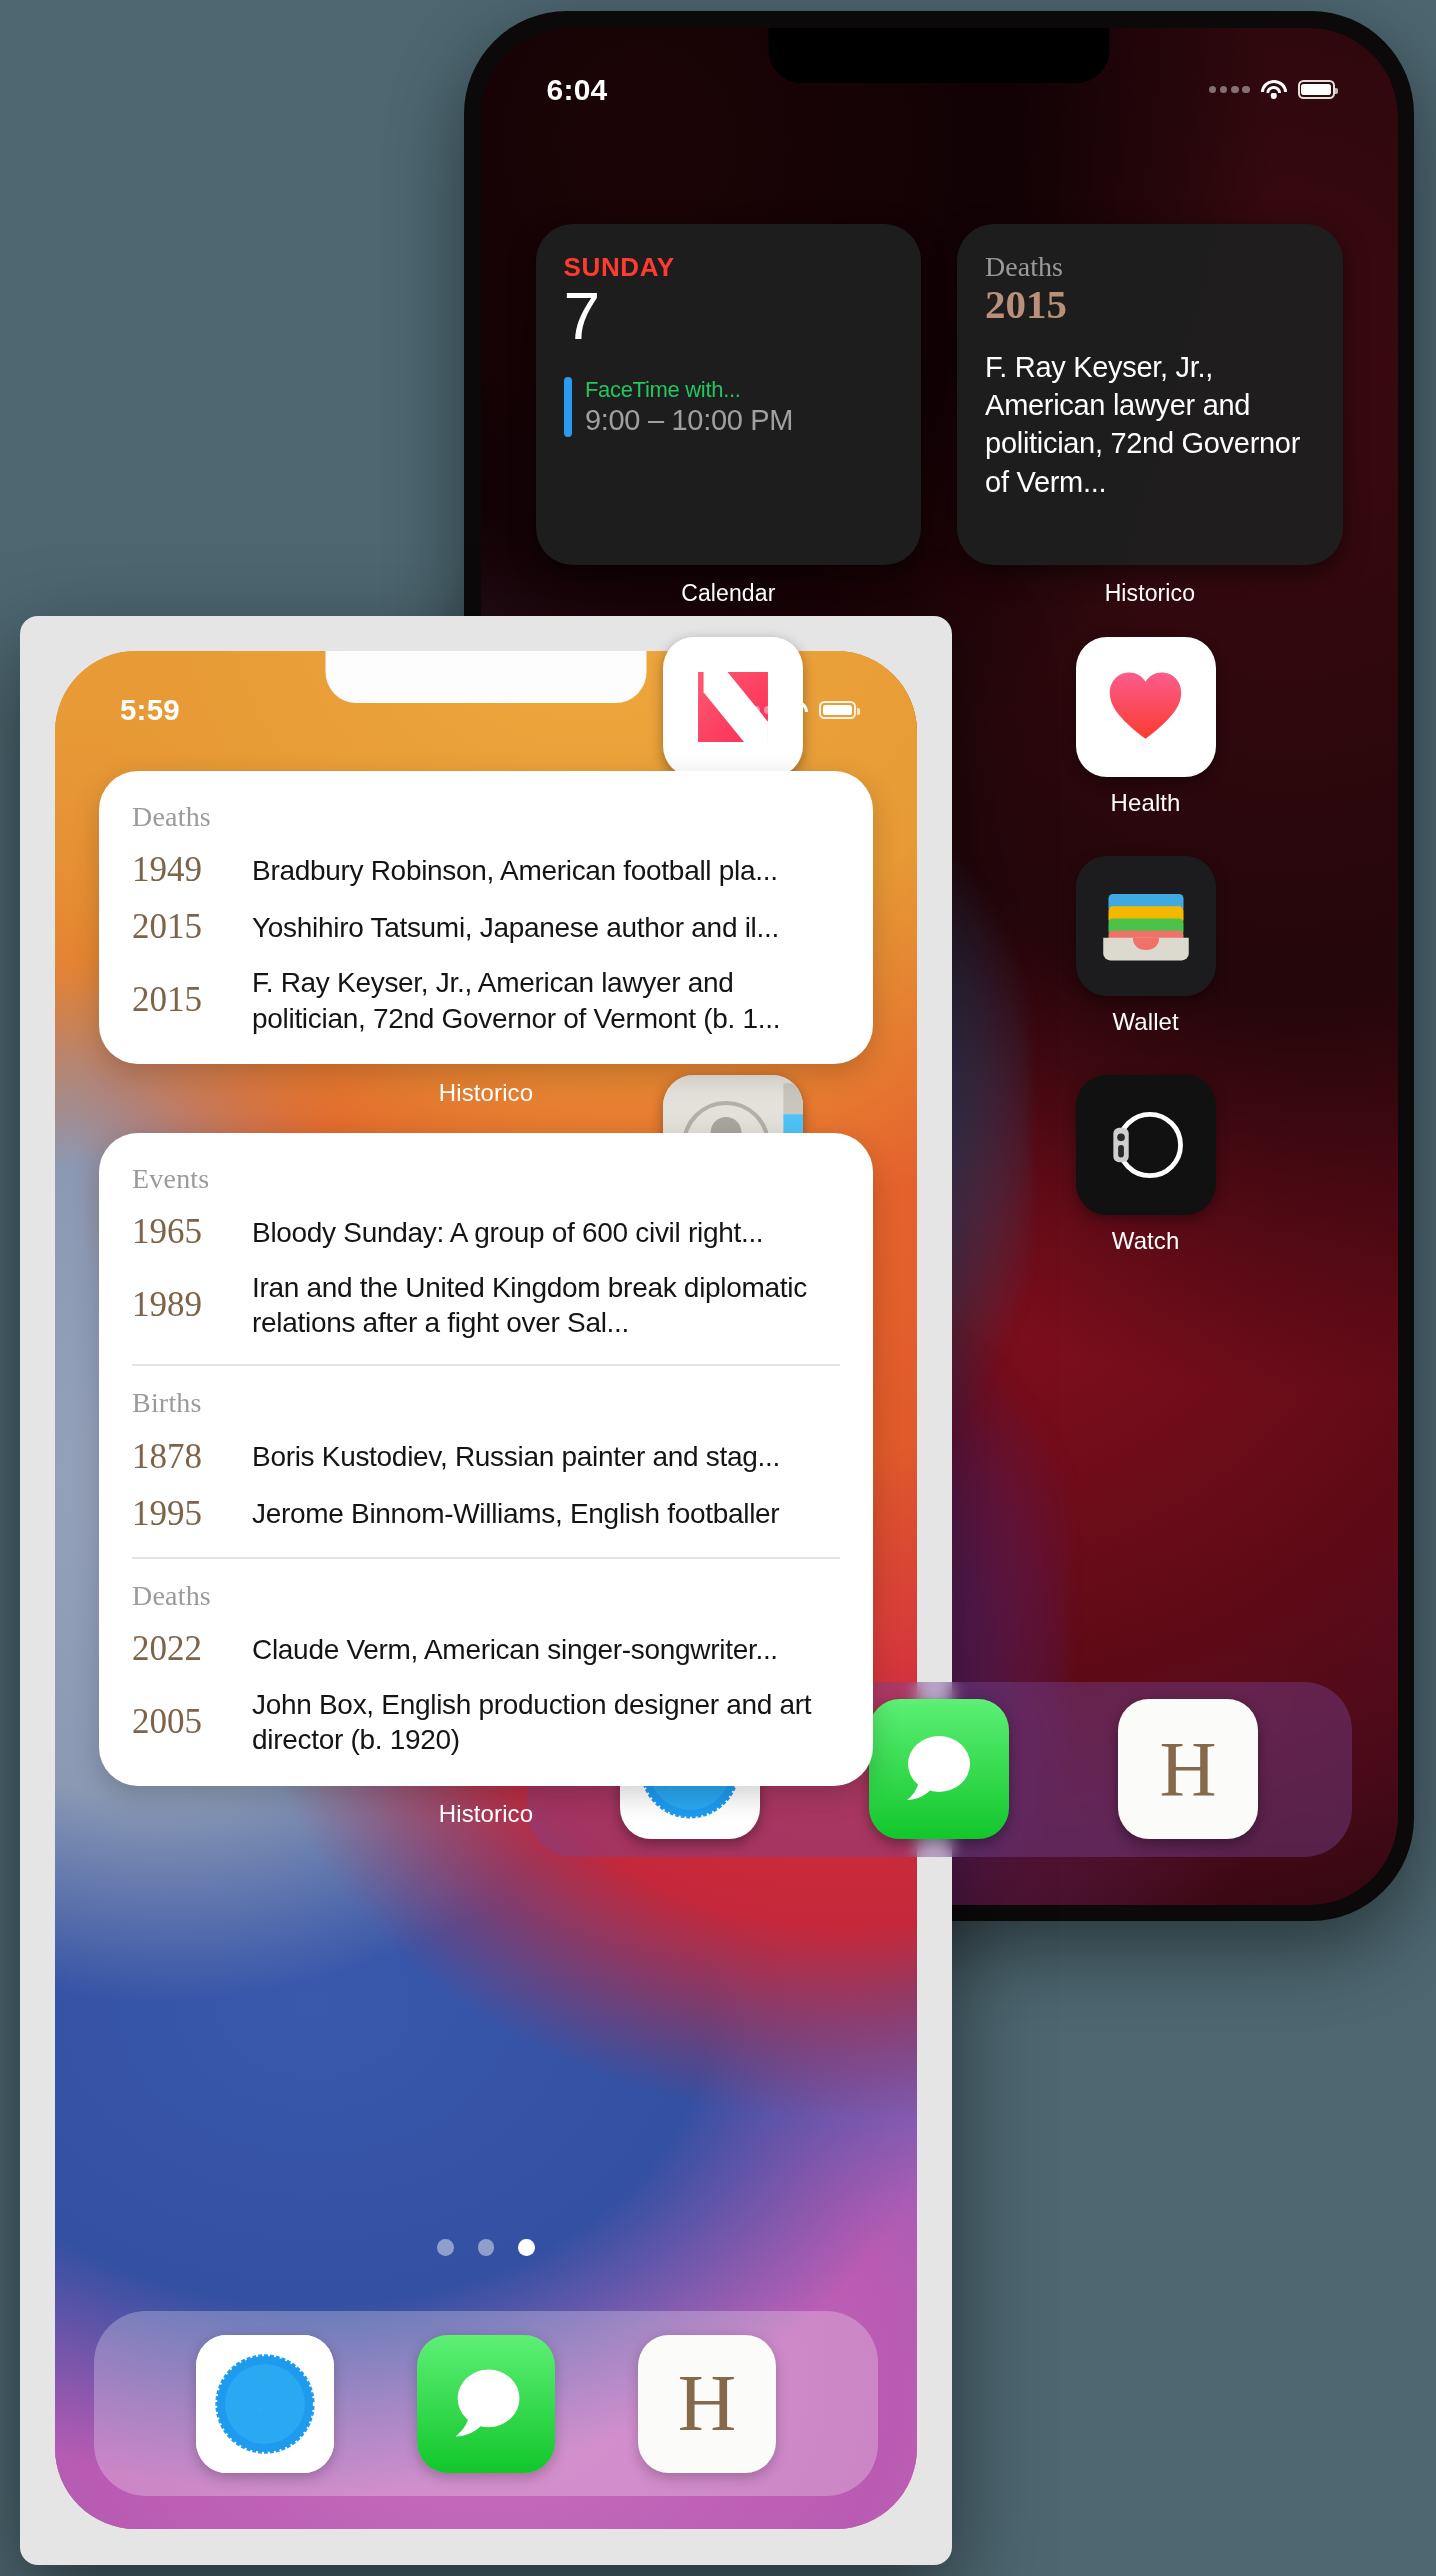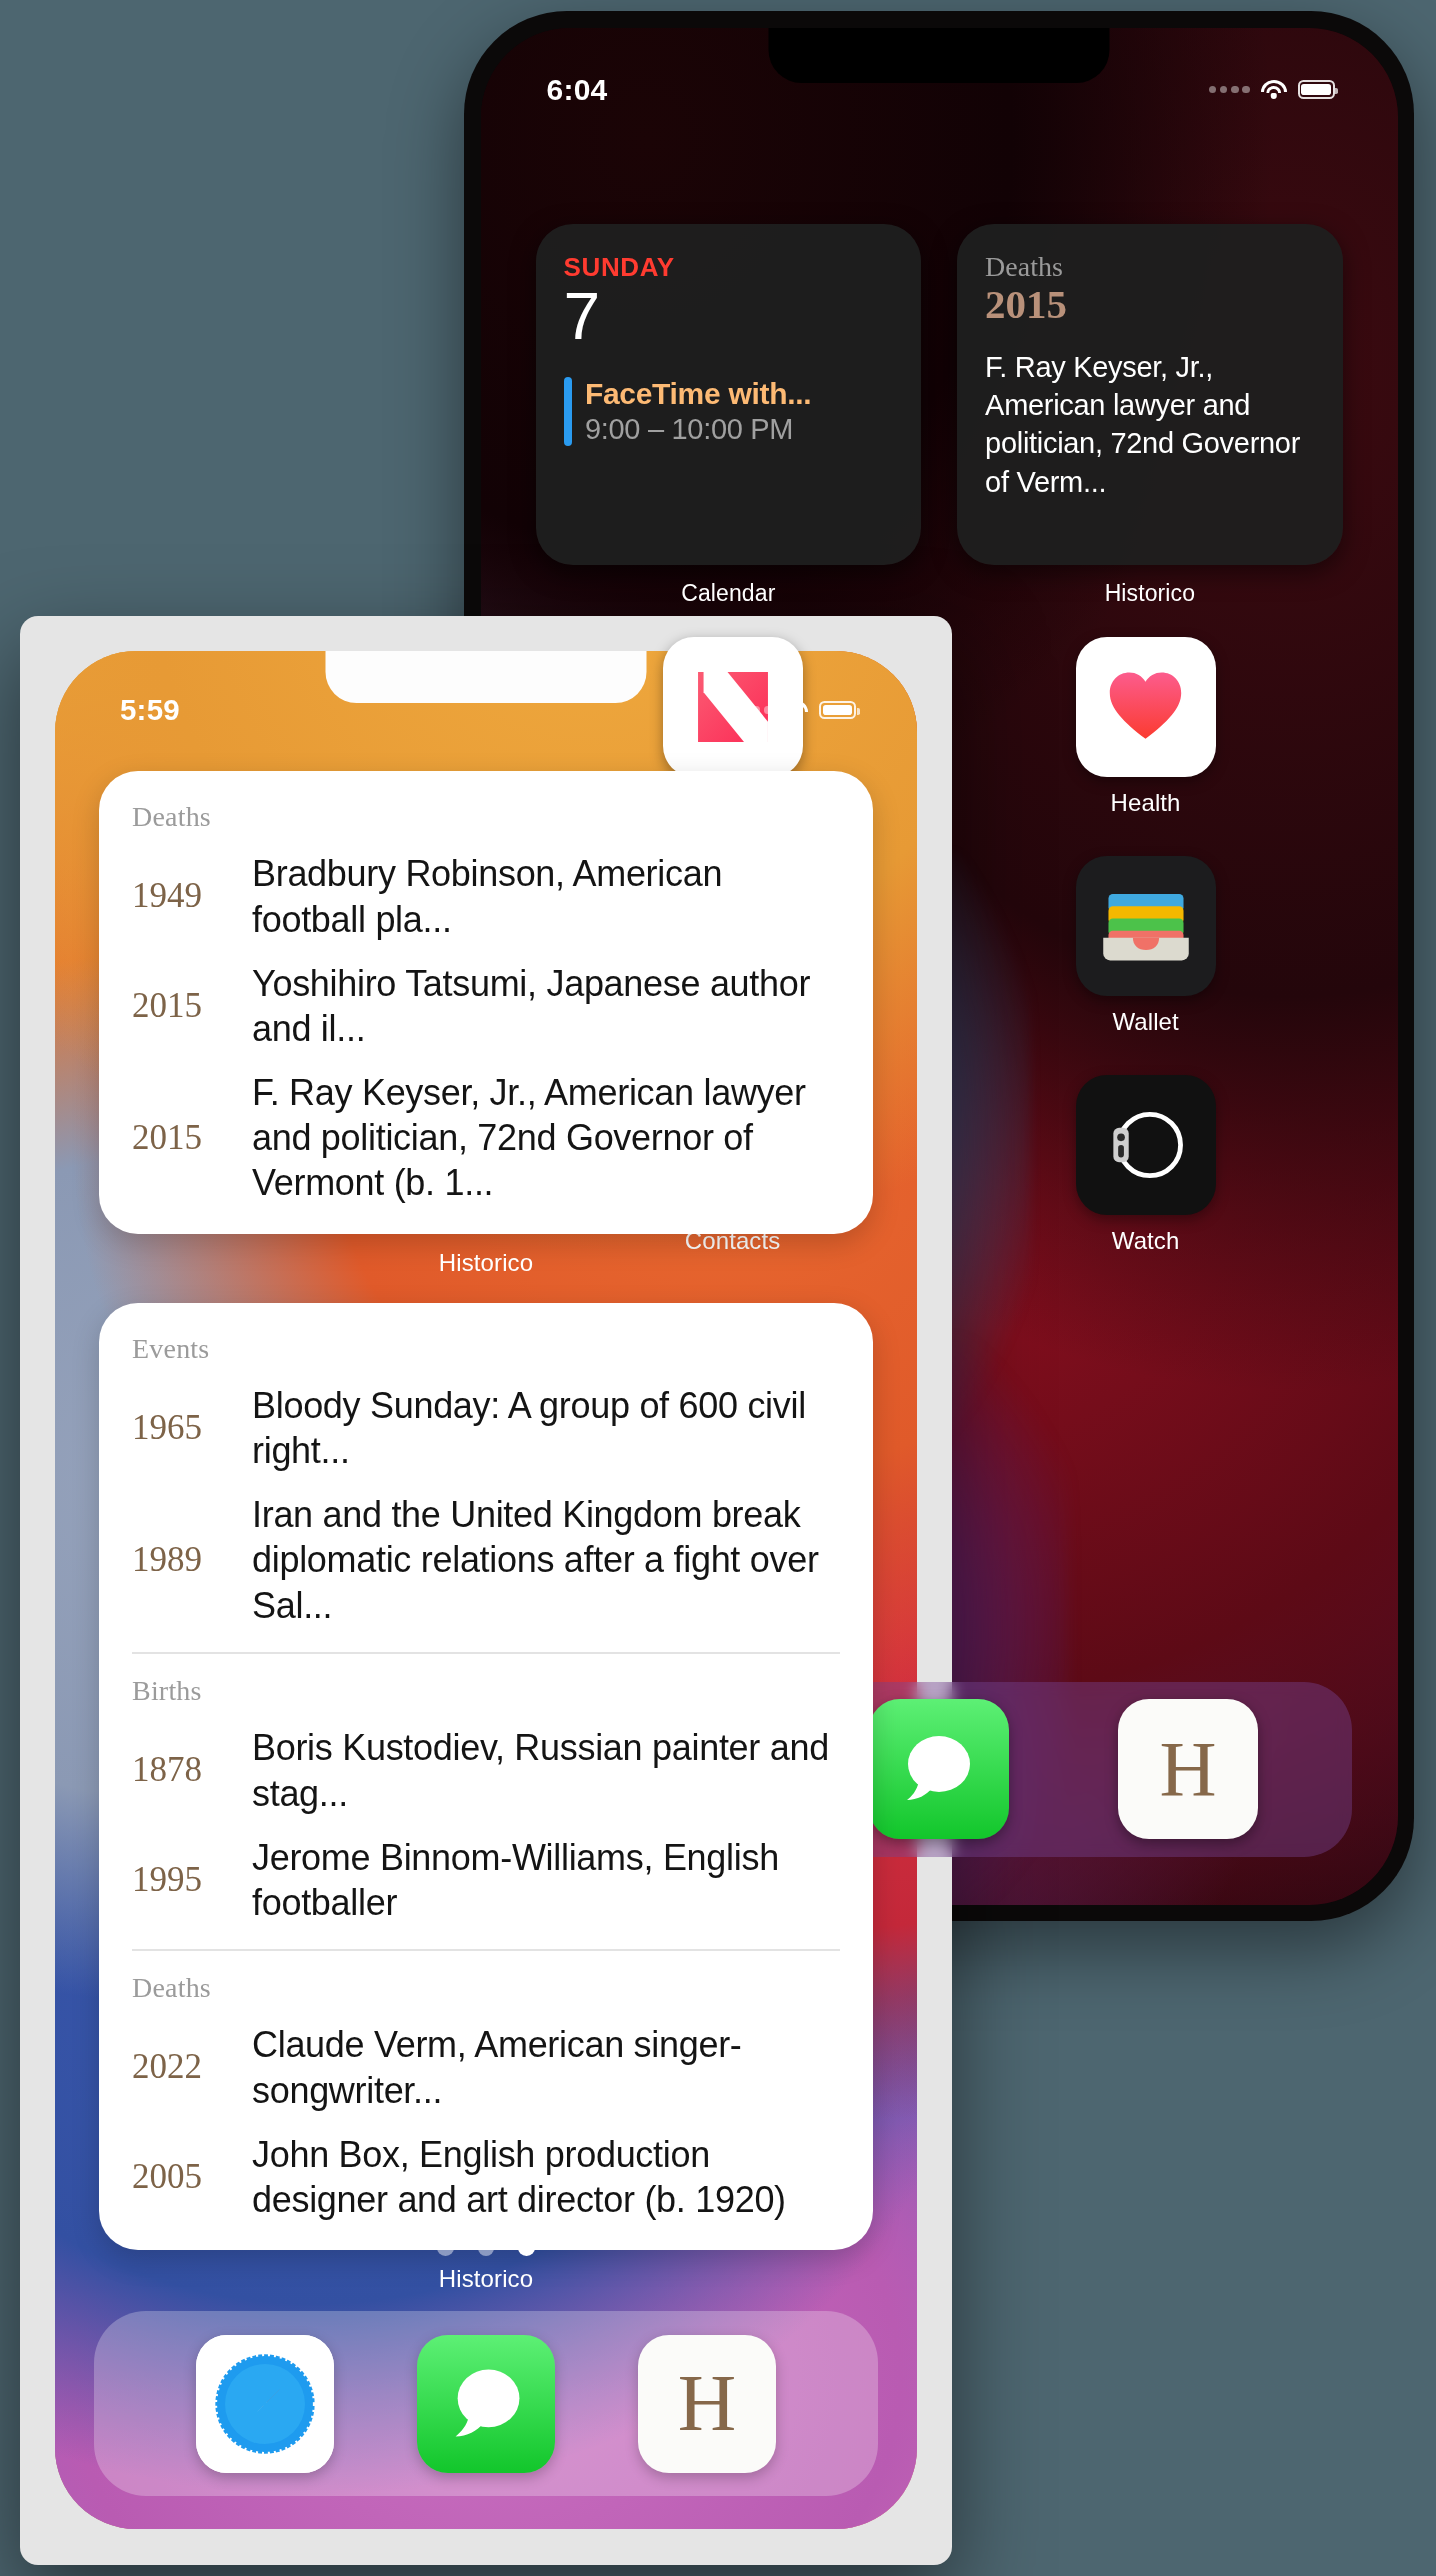--- a/index.html
+++ b/index.html
@@ -88,21 +88,21 @@
     width: 100%; height: 341px;
     background: rgba(30,30,30,.96);
     border-radius: 37px; padding: 28px 28px;
     box-shadow: 0 7.4px 24px rgba(0,0,0,.5);
   }
   .widget-label { margin-top: 15.7px; color: #fff; font-size: 23px; font-weight: 400; letter-spacing: 0.1px; }
   .cal-day { color: #ff3b30; font-size: 26px; font-weight: 700; letter-spacing: 0.6px; }
   .cal-date { color: #fff; font-size: 66px; font-weight: 400; line-height: .98; margin-top: 1.8px; letter-spacing: -0.9px; }
   .cal-event { display: flex; gap: 13px; margin-top: 28px; }
   .cal-bar { width: 8.3px; border-radius: 4.6px; background: #2a9bf0; flex: 0 0 8.3px; }
-  .cal-ev-title { color: #fdba74; font-size: 30px; font-weight: 700; line-height: 1.15; letter-spacing: -0.3px; }
+  .cal-ev-title { color: #22c55e; font-size: 22px; font-weight: 400; line-height: 1.15; letter-spacing: -0.3px; }
   .cal-ev-time { color: #a0a0a0; font-size: 29px; font-weight: 400; margin-top: 1.8px; letter-spacing: -0.3px; }
   .h-kind { color: #9a9a9a; font-size: 28px; font-family: "Liberation Serif", serif; line-height: 1.1; }
   .h-year-big { color: #b9917a; font-size: 41px; font-weight: 700; font-family: "Liberation Serif", serif; line-height: 1.15; margin-top: -1.8px; }
   .h-text-big { color: #fff; font-size: 29px; line-height: 1.32; margin-top: 20px; letter-spacing: -0.3px; }
 
   
   .app-grid {
     position: absolute; left: 0; right: 0; top: 609px;
     padding: 0 101px; z-index: 5;
     display: grid; grid-template-columns: 1fr 1fr;
@@ -173,21 +173,21 @@
   }
   .w-section-title {
     color: #9b9b9b; font-size: 28px; font-family: "Liberation Serif", serif;
     letter-spacing: 0.2px; line-height: 1.1;
   }
   .h-row { display: flex; align-items: center; gap: 20px; margin-top: 18.5px; }
   .h-year {
     color: #7d6348; font-size: 35px; font-weight: 400;
     font-family: "Liberation Serif", serif; flex: 0 0 100px; line-height: 1.1;
   }
-  .h-text { color: #141414; font-size: 36px; line-height: 1.26; letter-spacing: -0.3px; flex: 1; }
+  .h-text { color: #141414; font-size: 28px; line-height: 1.26; letter-spacing: -0.3px; flex: 1; }
   .w-label-light { text-align: center; color: #fff; font-size: 24px; margin-top: 14.8px; letter-spacing: 0.1px; }
   .divider { height: 1.8px; background: #e3e3e3; margin: 24px 0 0 0; }
 
   .page-dots {
     position: absolute; left: 0; right: 0; bottom: 273px;
     display: flex; justify-content: center; gap: 24px; z-index: 6;
   }
   .page-dots i { width: 16.6px; height: 16.6px; border-radius: 50%; background: rgba(255,255,255,.45); display: block; }
   .page-dots i.on { background: #fff; }
   .dock-front {

